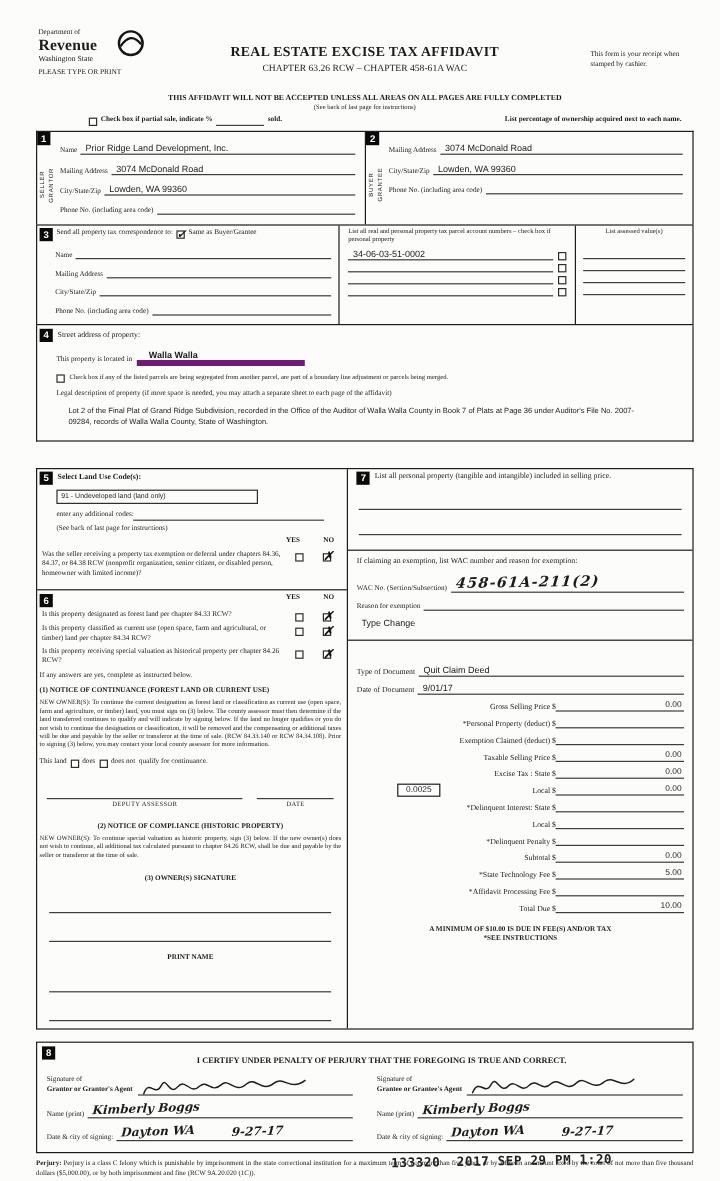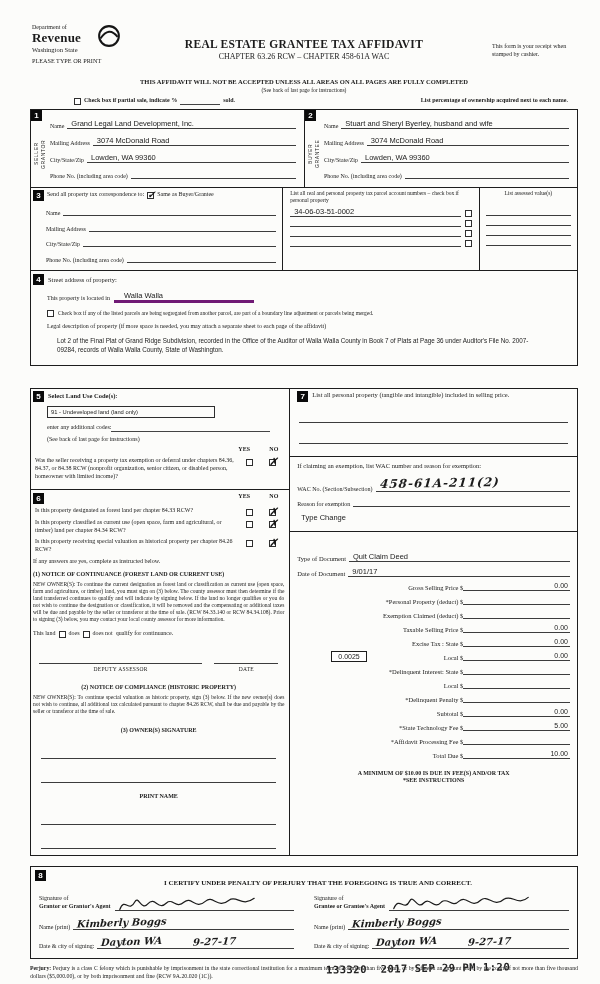--- a/index.html
+++ b/index.html
@@ -51,21 +51,21 @@
   .s3-left .fr{margin-left:13px;margin-top:6.5px;}
   .s3-mid{width:36%;border-left:1.2px solid #1d1d1d;padding:2px 7px 6px;}
   .s3-right{width:18%;border-left:1.2px solid #1d1d1d;padding:2px 6px 6px;}
   .colhdr{min-height:16px;}
   .prow{display:flex;align-items:flex-end;gap:4px;margin-top:1px;}
   
   .sec4{border:1.2px solid #1d1d1d;border-top:none;padding:3px 8px 10px 2px;}
   .s4r1{display:flex;align-items:flex-end;gap:4px;}
   .s4r1 .fill{max-width:330px;}
   .s4r2{display:flex;align-items:flex-end;gap:4px;margin:6px 0 0 14px;}
-  .locfill{width:140px;border-bottom:3px solid #701a75;font-family:"Liberation Sans",sans-serif;font-size:7.5px;min-height:9px;padding-left:10px;}
+  .locfill{width:140px;border-bottom:5px solid #701a75;font-family:"Liberation Sans",sans-serif;font-size:7.5px;min-height:9px;padding-left:10px;font-weight:bold;}
   .s4r3{display:flex;align-items:center;gap:4px;margin:7px 0 0 14px;}
   .legal-lbl{margin:6px 0 0 14px;}
   .legal{margin:5px 26px 0 24px;font-size:6.3px;line-height:1.5;}
   
   .main{display:flex;border:1.2px solid #1d1d1d;margin-top:22px;min-height:428px;}
   .colL{width:47.5%;border-right:1.2px solid #1d1d1d;}
   .colR{width:52.5%;padding:2px 7px 8px 7px;}
   .sec5{padding:2px 5px 8px 2px;border-bottom:1.2px solid #1d1d1d;}
   .sec6{padding:3px 5px 6px 2px;}
   .s5-head{display:flex;gap:4px;align-items:center;}
@@ -127,21 +127,21 @@
           <div class="dept-state">Washington State</div>
         </div>
         <svg class="logo-mark" width="24" height="24" viewBox="0 0 28 28">
           <circle cx="14" cy="14" r="11.5" fill="none" stroke="#151515" stroke-width="2.4"></circle>
           <path d="M4 17 Q14 2 24 15" fill="none" stroke="#151515" stroke-width="2.2"></path>
         </svg>
       </div>
       <div class="type-print">PLEASE TYPE OR PRINT</div>
     </div>
     <div class="title-wrap">
-      <div class="form-title">REAL ESTATE GRANTEE TAX AFFIDAVIT</div>
+      <div class="form-title">REAL ESTATE EXCISE TAX AFFIDAVIT</div>
       <div class="form-chapter">CHAPTER 63.26 RCW – CHAPTER 458-61A WAC</div>
     </div>
     <div class="receipt">This form is your receipt when stamped by cashier.</div>
   </div>
 
   <div class="t65 bold center">THIS AFFIDAVIT WILL NOT BE ACCEPTED UNLESS ALL AREAS ON ALL PAGES ARE FULLY COMPLETED</div>
   <div class="t5 center">(See back of last page for instructions)</div>
 
   <div class="partial">
     <span class="cb"></span>
@@ -154,44 +154,40 @@
 
   <div class="parties">
     <div class="party">
       <span class="badge">1</span>
       <div class="strip">
         <span class="vt">SELLER</span>
         <span class="vt">GRANTOR</span>
       </div>
       <div class="fr">
         <span class="lbl">Name</span>
-        <span class="fill">Grand Legal Land Development, Inc.</span>
+        <span class="fill">Prior Ridge Land Development, Inc.</span>
       </div>
       <div class="fr">
         <span class="lbl">Mailing Address</span>
         <span class="fill">3074 McDonald Road</span>
       </div>
       <div class="fr">
         <span class="lbl">City/State/Zip</span>
         <span class="fill">Lowden, WA 99360</span>
       </div>
       <div class="fr">
         <span class="lbl">Phone No. (including area code)</span>
         <span class="fill"></span>
       </div>
     </div>
     <div class="party">
       <span class="badge">2</span>
       <div class="strip">
         <span class="vt">BUYER</span>
         <span class="vt">GRANTEE</span>
-      </div>
-      <div class="fr">
-        <span class="lbl">Name</span>
-        <span class="fill">Stuart and Sheryl Byerley, husband and wife</span>
       </div>
       <div class="fr">
         <span class="lbl">Mailing Address</span>
         <span class="fill">3074 McDonald Road</span>
       </div>
       <div class="fr">
         <span class="lbl">City/State/Zip</span>
         <span class="fill">Lowden, WA 99360</span>
       </div>
       <div class="fr">

